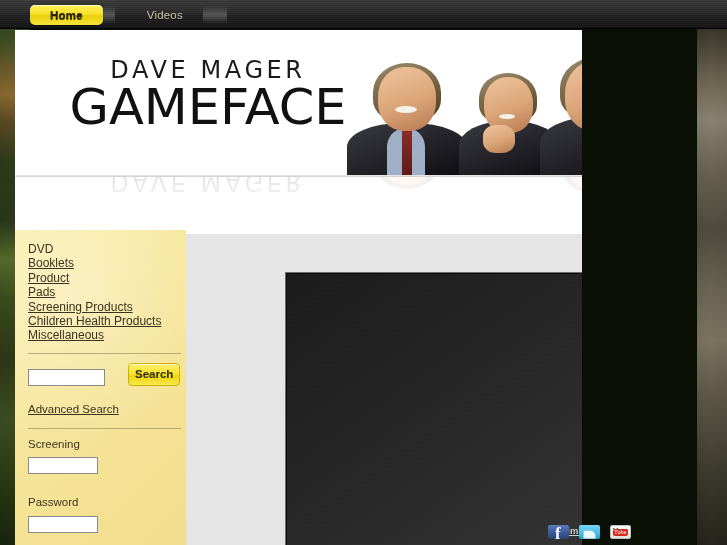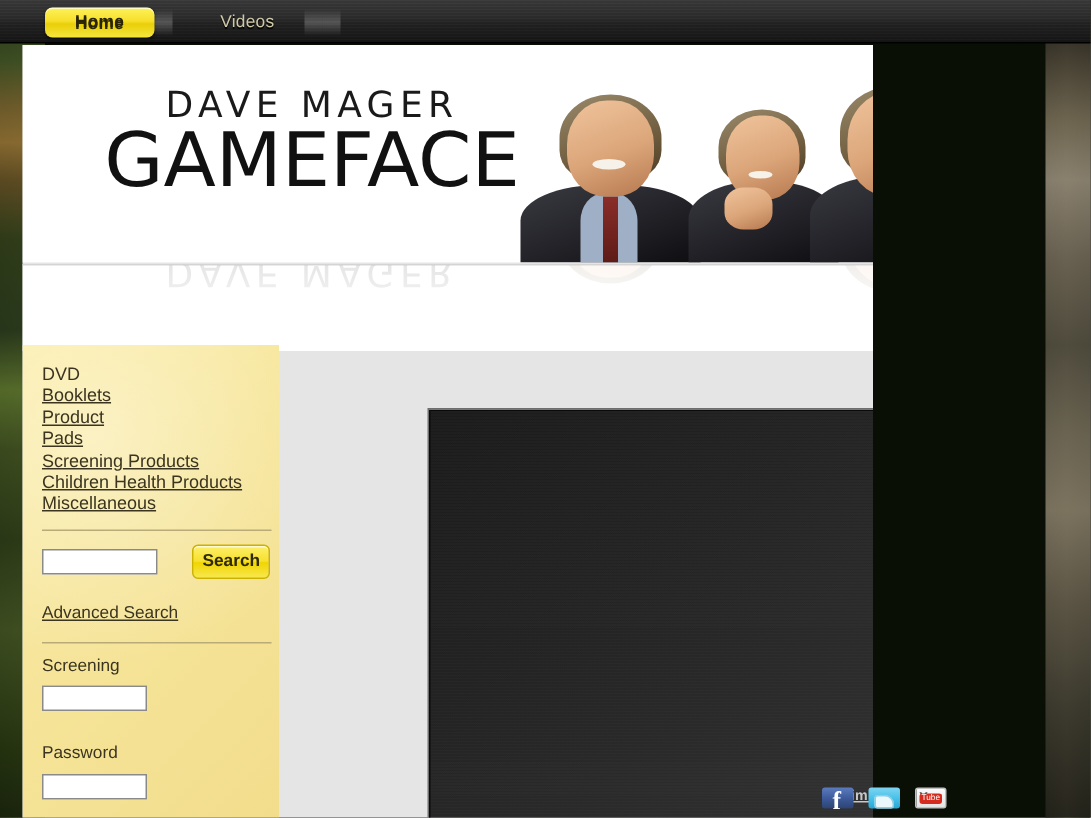--- a/index.html
+++ b/index.html
@@ -155,21 +155,21 @@
     margin-bottom: 0px;
     padding: 0;
   }
   .side-link.plain { text-decoration: none; }
   .side-hr {
     height: 1px; background: #b8ab77; border: 0; margin: 10px 4px 9px 0; width: 153px;
   }
   .side-label {
     font-size: 11.5px; color: #3b3520; margin: 0 0 5px 0; line-height: 13px;
   }
-  .search-row { display: flex; align-items: center; gap: 23px; }
+  .search-row { display: flex; align-items: flex-end; gap: 23px; }
   .txtbox {
     width: 77px; height: 17px; border: 1px solid #8a8a8a;
     background: #fff; font-size: 11px; padding: 0 3px;
     font-family: "Liberation Sans", sans-serif;
   }
   .searchbtn {
     width: 72px; height: 23px;
     background: linear-gradient(to bottom, #fdf06a 0%, #f7e02c 50%, #f0d400 52%, #f8e84e 100%);
     border: 1px solid #cbb200;
     border-radius: 4px;

